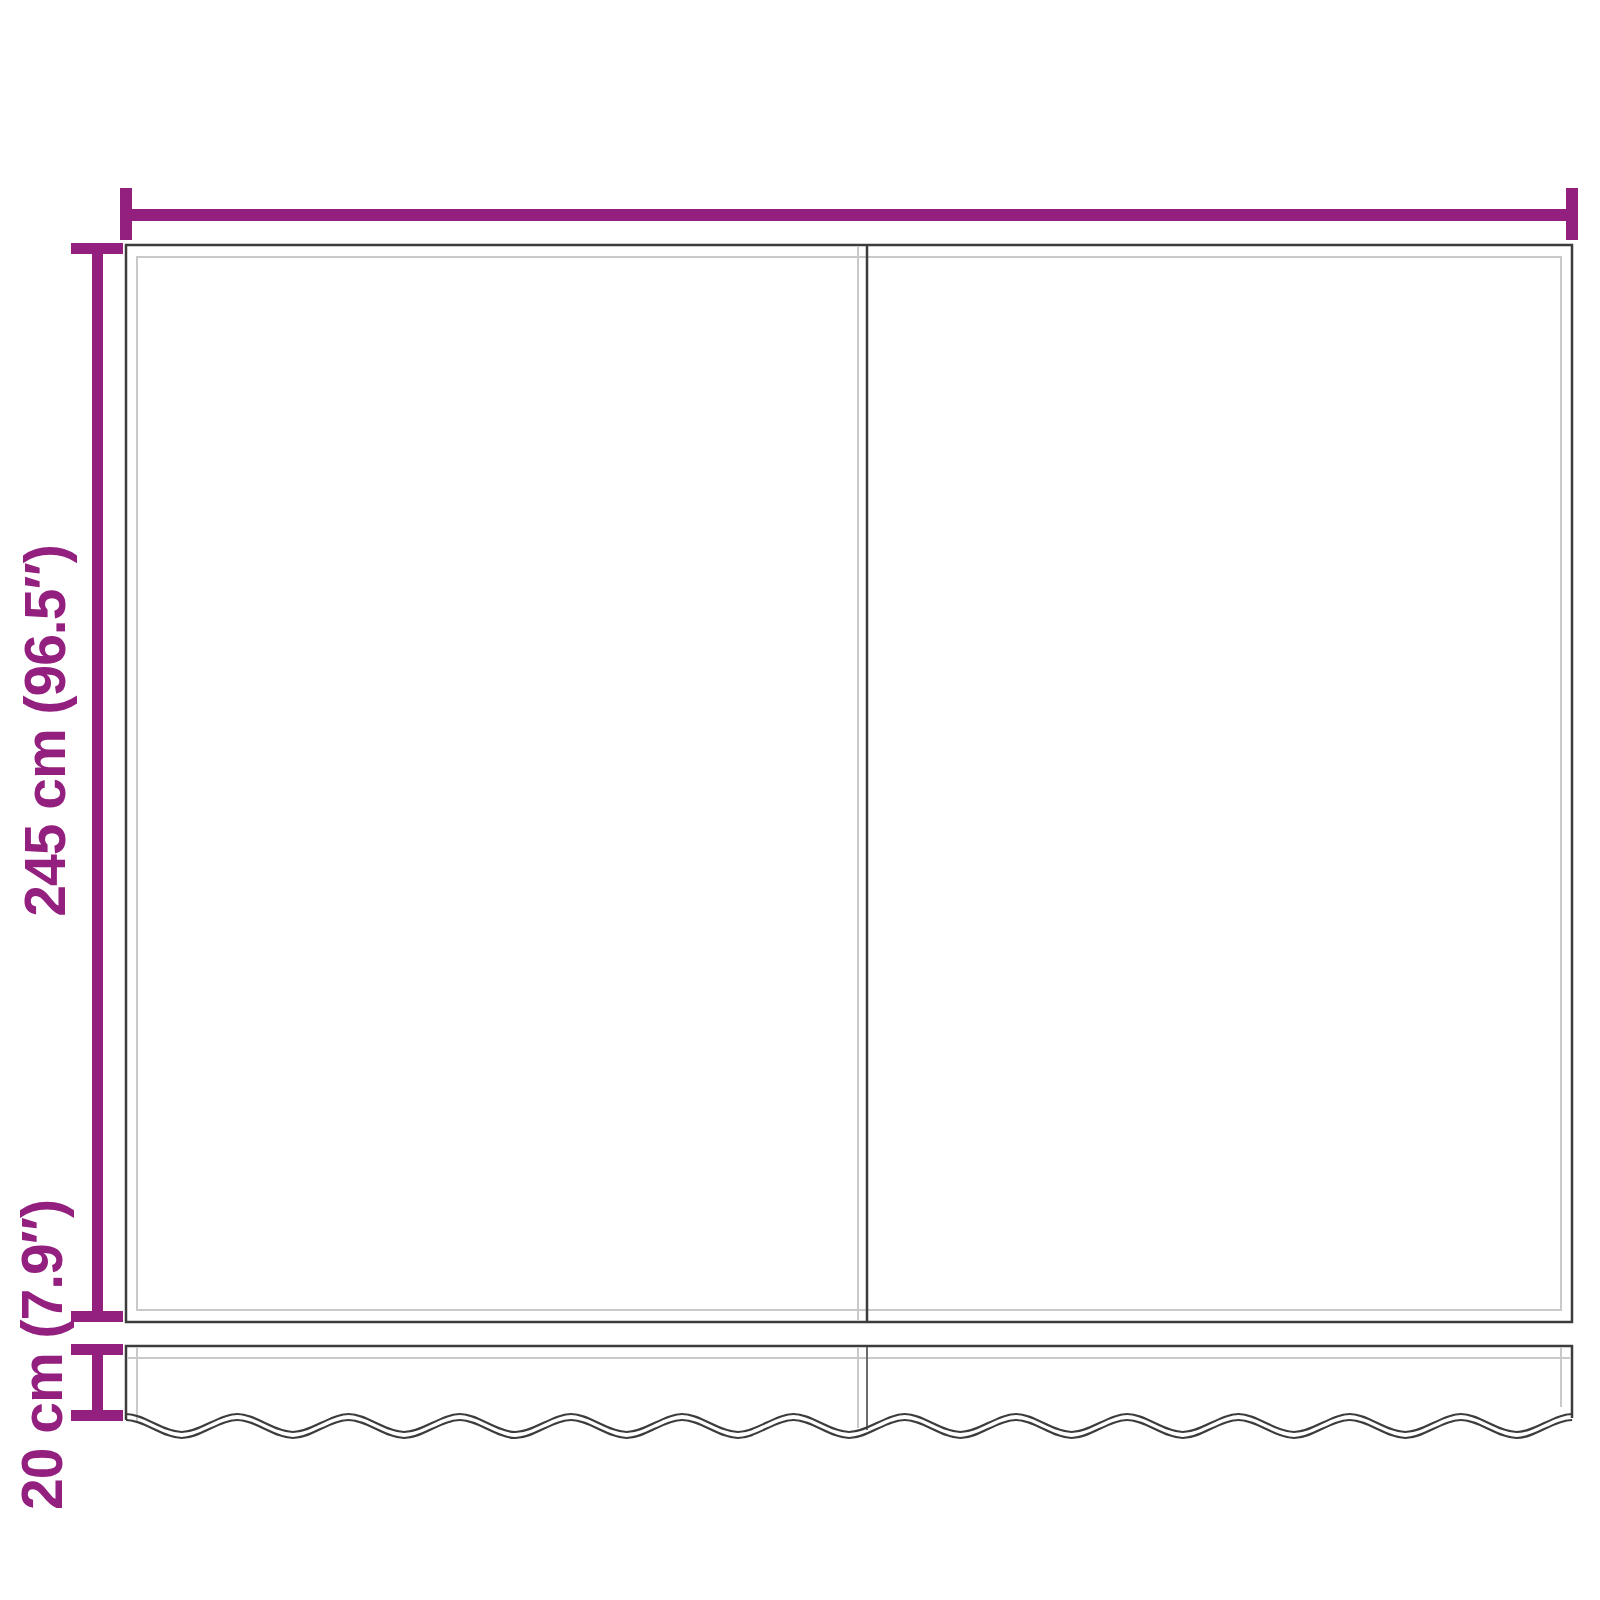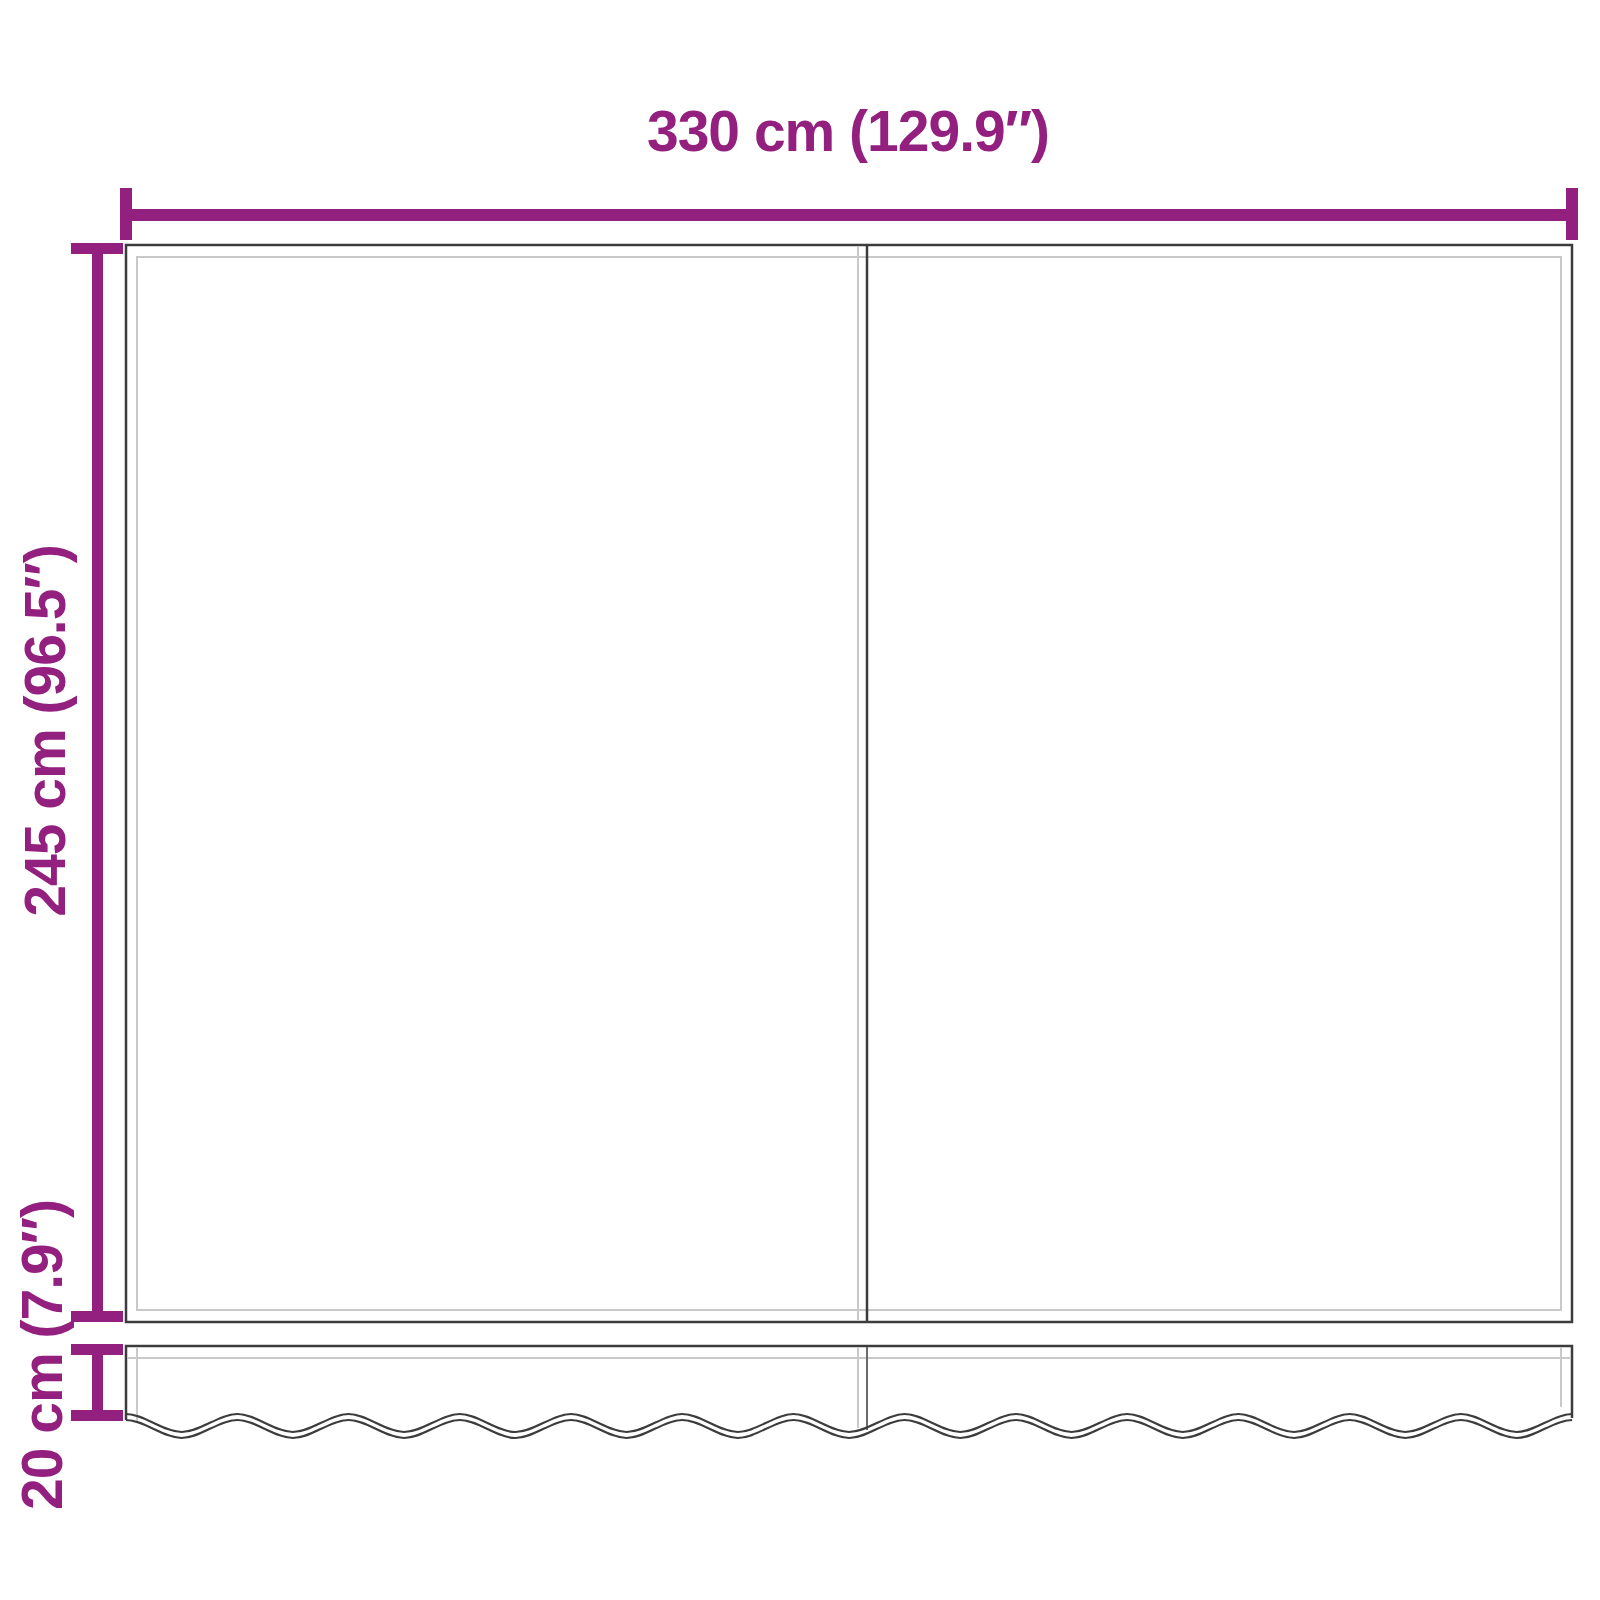--- a/index.html
+++ b/index.html
@@ -118,21 +118,20 @@
       c 18.5 0 37 18 55.62 18 c 18.5 0 37 -18 55.62 -18
       c 18.5 0 37 18 55.62 18 c 18.5 0 37 -18 55.62 -18
       c 18.5 0 37 18 55.62 18 c 18.5 0 37 -18 55.62 -18
       c 18.5 0 37 18 55.62 18 c 18.5 0 37 -18 55.62 -18
       c 18.5 0 37 18 55.62 18 c 18.5 0 37 -18 55.62 -18"></path>
   </svg>
 
   <div class="dim dim-h-line"></div>
   <div class="dim dim-h-tick-left"></div>
   <div class="dim dim-h-tick-right"></div>
-  <div class="dim-label label-width">330 cm (129.9″)</div>
 
   <div class="dim dim-v-line"></div>
   <div class="dim dim-v-tick-top"></div>
   <div class="dim dim-v-tick-bot"></div>
   <div class="dim-label label-height">245 cm (96.5″)</div>
 
   <div class="dim dim-f-line"></div>
   <div class="dim dim-f-tick-top"></div>
   <div class="dim dim-f-tick-bot"></div>
   <div class="dim-label label-valance">20 cm (7.9″)</div>

